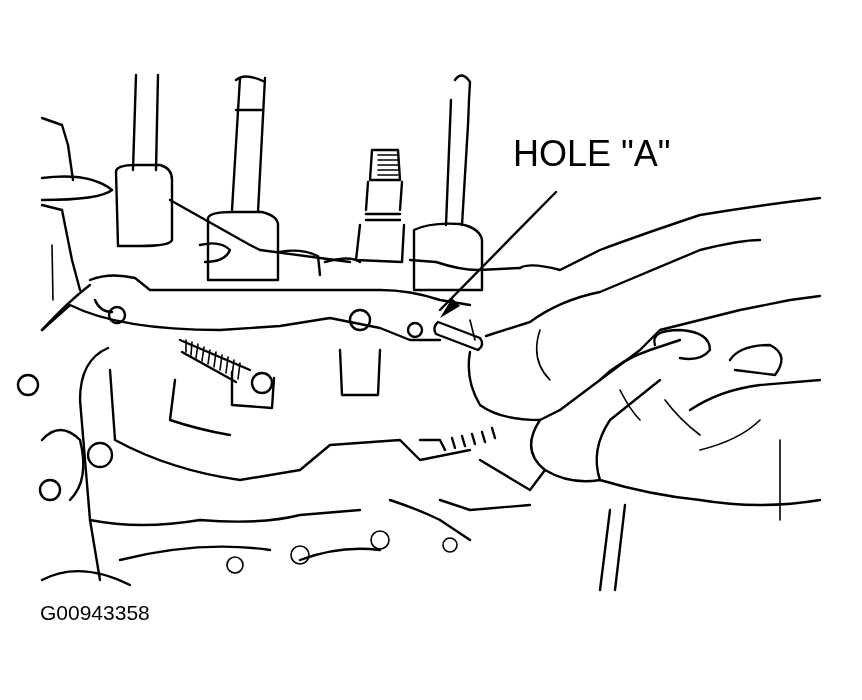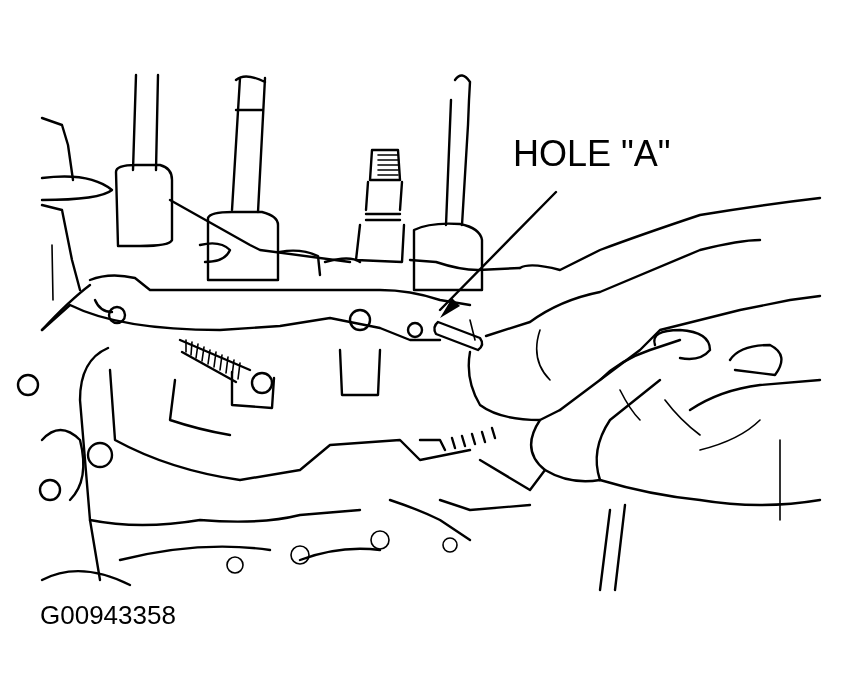--- a/index.html
+++ b/index.html
@@ -2,21 +2,21 @@
 <html><head>
 <meta charset="utf-8">
 <style>
   html, body { margin:0; padding:0; background:#ffffff; }
   body { width:862px; height:700px; position:relative; overflow:hidden; font-family:"Liberation Sans", sans-serif; }
   #figure { position:absolute; left:0; top:0; width:862px; height:700px; }
   #figure svg { position:absolute; left:0; top:0; }
   .ln { fill:none; stroke:#000; stroke-width:2.4; stroke-linecap:round; stroke-linejoin:round; }
   .thin { fill:none; stroke:#000; stroke-width:1.6; stroke-linecap:round; }
   #callout-label { position:absolute; left:513px; top:136px; font-size:36px; color:#000; letter-spacing:0px; white-space:nowrap; line-height:1; }
-  #figure-id { position:absolute; left:40px; top:602px; font-size:26px; color:#000; white-space:nowrap; line-height:1; }
+  #figure-id { position:absolute; left:40px; top:602px; font-size:21px; color:#000; white-space:nowrap; line-height:1; }
 </style>
 </head>
 <body>
 
 <div id="figure">
   <svg width="862" height="700" viewBox="0 0 862 700">
 
     <path class="ln" d="M42 118 L62 125 L68 145 L73 180"></path>
     <path class="ln" d="M42 178 Q90 172 112 190 Q100 200 42 200"></path>
     <path class="ln" d="M42 205 L62 210 L72 260 L80 290"></path>

